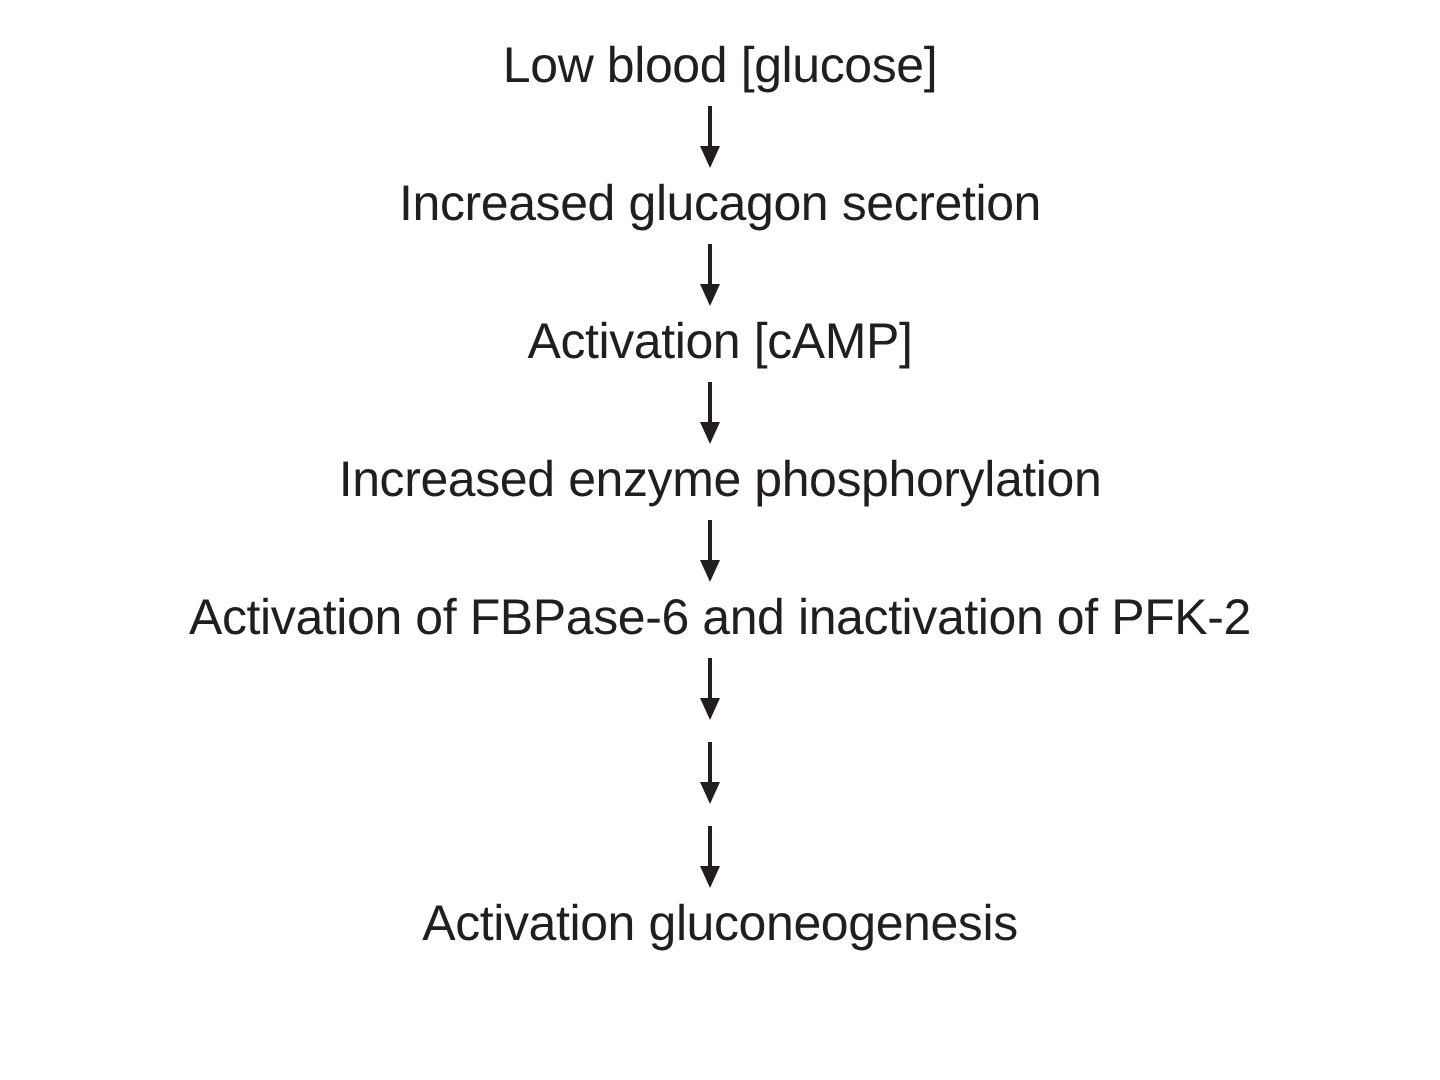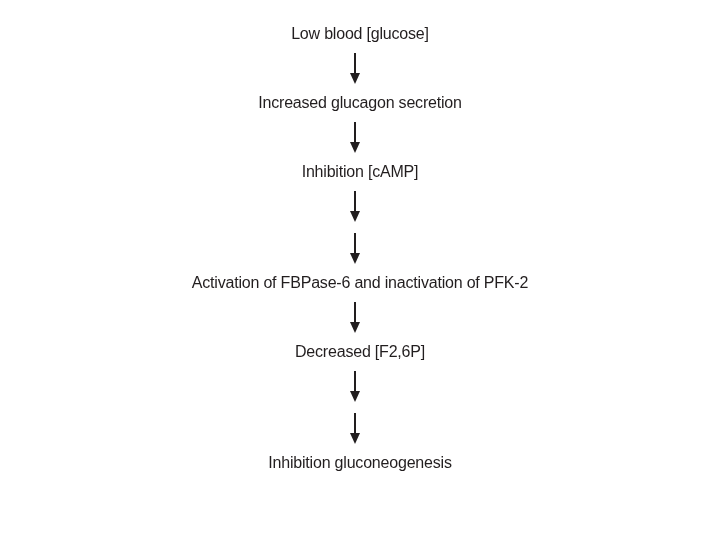--- a/index.html
+++ b/index.html
@@ -17,21 +17,21 @@
     height: 540px;
     display: flex;
     flex-direction: column;
     align-items: center;
     padding-top: 20px;
     box-sizing: border-box;
   }
   .step {
     height: 27px;
     line-height: 27px;
-    font-size: 16px;
+    font-size: 25px;
     letter-spacing: -0.2px;
     color: #221e1f;
     white-space: nowrap;
     text-align: center;
   }
   .arrow {
     height: 42px;
     display: flex;
     flex-direction: column;
     align-items: center;
@@ -64,48 +64,48 @@
     <span class="head"></span>
   </div>
 
   <div class="step">Increased glucagon secretion</div>
 
   <div class="arrow">
     <span class="shaft"></span>
     <span class="head"></span>
   </div>
 
-  <div class="step">Inhibition [cAMP]</div>
+  <div class="step">Activation [cAMP]</div>
 
   <div class="arrow">
     <span class="shaft"></span>
     <span class="head"></span>
   </div>
 
+  <div class="step">Increased enzyme phosphorylation</div>
 
   <div class="arrow">
     <span class="shaft"></span>
     <span class="head"></span>
   </div>
 
   <div class="step">Activation of FBPase-6 and inactivation of PFK-2</div>
 
   <div class="arrow">
     <span class="shaft"></span>
     <span class="head"></span>
   </div>
 
-  <div class="step">Decreased [F2,6P]</div>
 
   <div class="arrow">
     <span class="shaft"></span>
     <span class="head"></span>
   </div>
 
 
   <div class="arrow">
     <span class="shaft"></span>
     <span class="head"></span>
   </div>
 
-  <div class="step">Inhibition gluconeogenesis</div>
+  <div class="step">Activation gluconeogenesis</div>
 
 </div>
 
 </body></html>

